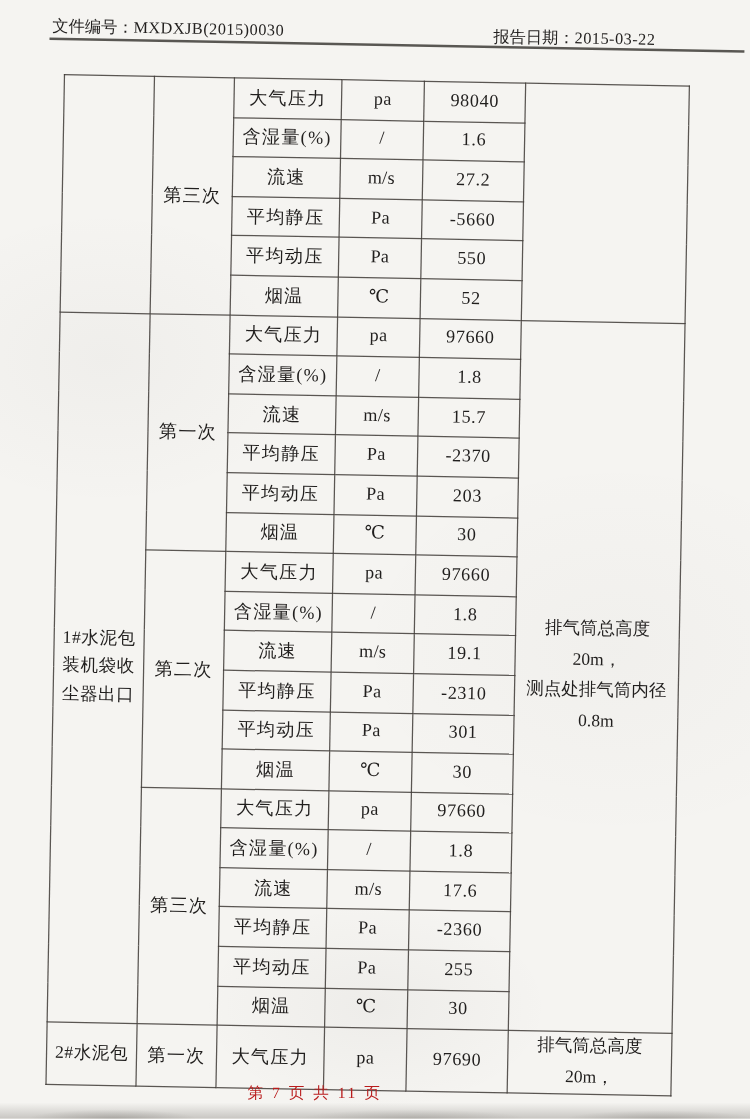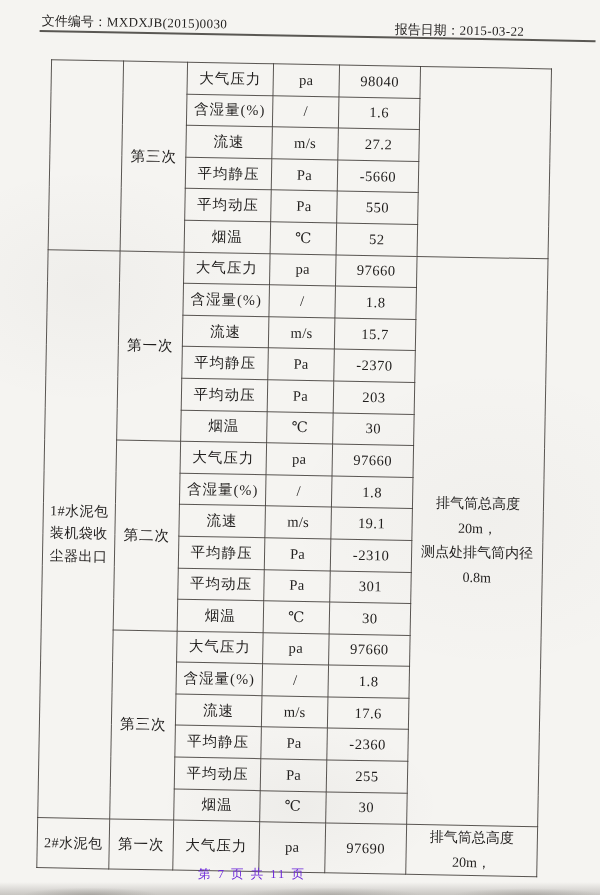--- a/index.html
+++ b/index.html
@@ -39,21 +39,21 @@
   table.mtable tr { height: 31.6px; }
   .site-cell  { font-size: 14px; line-height: 1.6; white-space: pre-line; letter-spacing: 0.5px; }
   .run-cell   { letter-spacing: 1px; }
   .param-cell { letter-spacing: 1px; }
   .unit-cell  { letter-spacing: 0.3px; }
   .value-cell { letter-spacing: 0.5px; }
   .note-cell  { font-size: 14px; line-height: 1.75; white-space: pre-line; }
 
   .page-footer {
     position: absolute; left: 0; top: 866px; width: 600px;
-    text-align: center; font-size: 12.5px; color: #6d28d9; letter-spacing: 2px;
+    text-align: center; font-size: 12.5px; color: #b91c1c; letter-spacing: 2px;
   }
   .page-footer .inner { position: relative; left: -48px; }
   .bottom-edge {
     position: absolute; left: 0; right: 0; bottom: 0; height: 13px;
     background:
       radial-gradient(90px 10px at 15% 100%, rgba(70,66,60,0.25), transparent 75%),
       radial-gradient(120px 10px at 55% 100%, rgba(70,66,60,0.2), transparent 75%),
       radial-gradient(100px 9px at 88% 100%, rgba(70,66,60,0.22), transparent 75%),
       linear-gradient(to bottom, rgba(95,90,84,0), rgba(95,90,84,0.3));
   }

